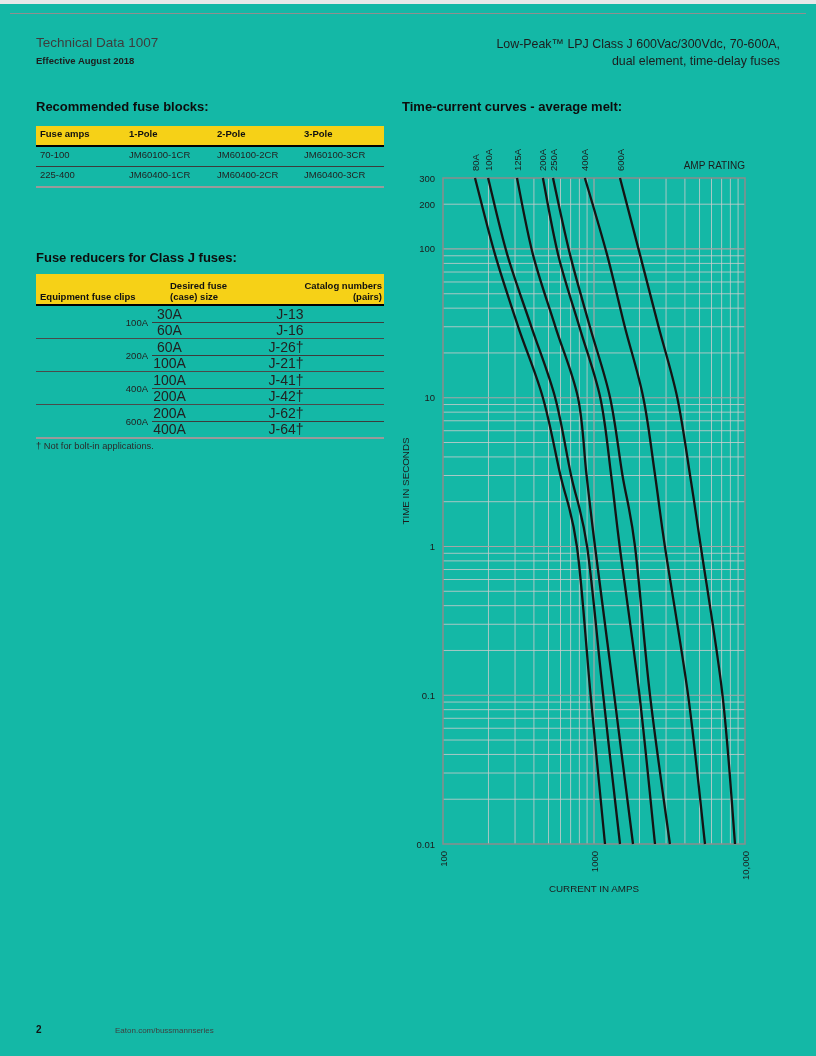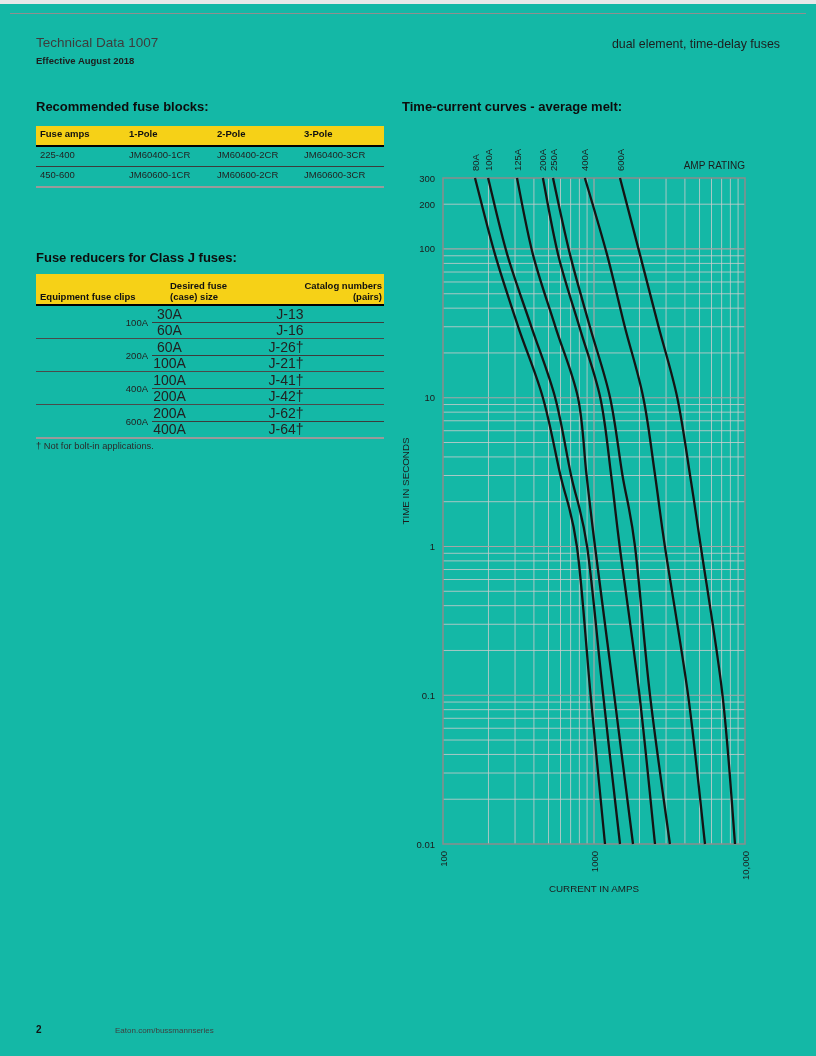--- a/index.html
+++ b/index.html
@@ -59,20 +59,21 @@
 </head>
 <body>
 
 <div id="page">
 
   <div id="top-rule" class="abs"></div>
 
   <div id="doc-title" class="abs">Technical Data 1007</div>
   <div id="doc-subtitle" class="abs">Effective August 2018</div>
   <div id="prod-title" class="abs">
+    <div>Low-Peak™ LPJ Class J 600Vac/300Vdc, 70-600A,</div>
     <div>dual element, time-delay fuses</div>
   </div>
 
   <h2 id="h2-blocks" class="abs">Recommended fuse blocks:</h2>
 
   <div id="fb-table-wrap" class="abs">
     <table>
       <colgroup>
           <col style="width:89px">
           <col style="width:88px">
@@ -82,30 +83,30 @@
       <thead>
           <tr id="fb-head" class="yellow-bg">
             <th>Fuse amps</th>
             <th>1-Pole</th>
             <th>2-Pole</th>
             <th>3-Pole</th>
           </tr>
         </thead>
       <tbody id="fb-body">
           <tr>
+            <td>70-100</td>
+            <td>JM60100-1CR</td>
+            <td>JM60100-2CR</td>
+            <td>JM60100-3CR</td>
+          </tr>
+          <tr>
             <td>225-400</td>
             <td>JM60400-1CR</td>
             <td>JM60400-2CR</td>
             <td>JM60400-3CR</td>
-          </tr>
-          <tr>
-            <td>450-600</td>
-            <td>JM60600-1CR</td>
-            <td>JM60600-2CR</td>
-            <td>JM60600-3CR</td>
           </tr>
         </tbody>
     </table>
   </div>
 
 
   <h2 id="h2-reducers" class="abs">Fuse reducers for Class J fuses:</h2>
 
   <div id="fr-table" class="abs">
     <div class="fr-head yellow-bg">

